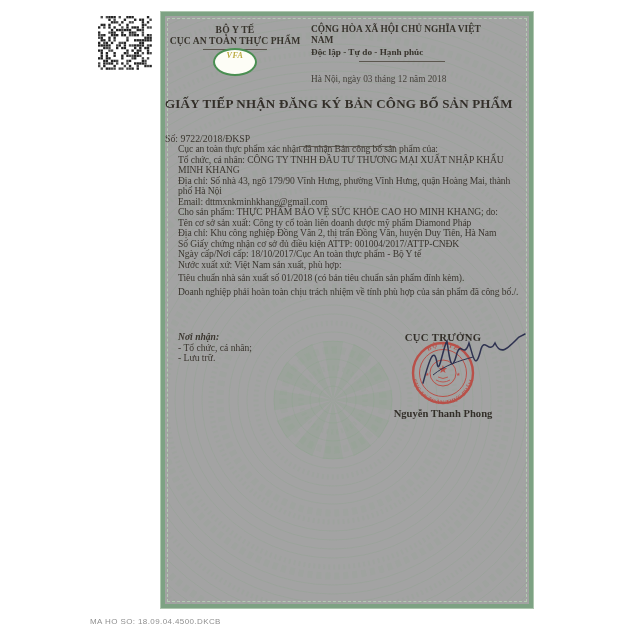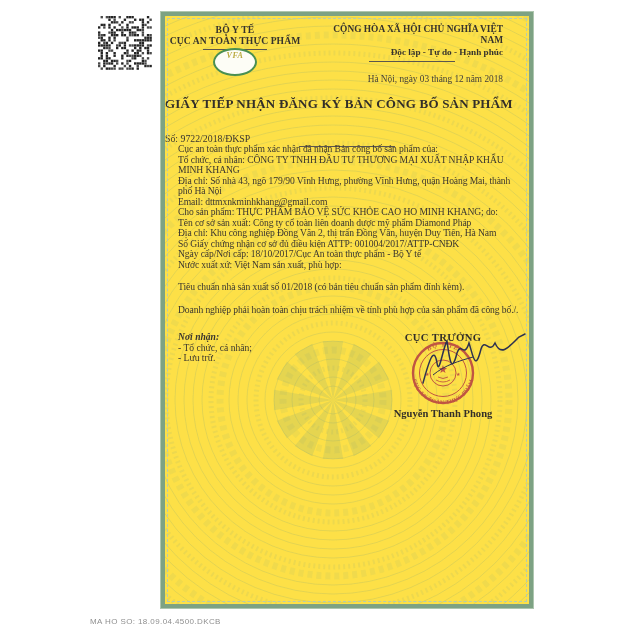--- a/index.html
+++ b/index.html
@@ -6,47 +6,47 @@
   body{
     width:640px;height:640px;position:relative;background:#ffffff;
     font-family:"Liberation Serif","DejaVu Serif",serif;color:#3b362f;overflow:hidden;
   }
   
   .qr{position:absolute;left:98px;top:16px;width:54px;height:54px;}
   
   .frame{
     position:absolute;left:161px;top:12px;width:372px;height:596px;
     box-sizing:border-box;border:4px solid #7da283;box-shadow:0 0 0 1px #aec6af;
-    background:#fde047;overflow:hidden;
+    background:#a3a3a3;overflow:hidden;
   }
   .inner-dotted{position:absolute;inset:2px;border:1px dashed #b3cbb2;pointer-events:none;z-index:2;}
   .drum{position:absolute;left:0;top:0;width:364px;height:588px;z-index:0;opacity:.85;}
   .content{position:absolute;inset:0;z-index:1;}
   
   .hdr-left{position:absolute;left:4px;top:8px;width:132px;text-align:center;line-height:11px;}
   .hdr-left .l1{font-size:9.6px;font-weight:bold;letter-spacing:.2px;color:#37332c;}
   .hdr-left .l2{font-size:9.6px;font-weight:bold;letter-spacing:.1px;color:#37332c;}
   .hdr-rule-l{width:64px;border-top:1px solid #5b564e;margin:3px auto 0;}
   .vfa{width:40px;height:24px;border:2px solid #4a8f52;border-radius:50%;
        margin:-2px auto 0;background:#fdfdf6;display:flex;align-items:flex-start;justify-content:center;position:relative;}
   .vfa span{font-size:8px;font-weight:bold;font-style:italic;color:#b9a93e;letter-spacing:.5px;}
-  .hdr-right{position:absolute;left:156px;top:8px;width:182px;text-align:right;line-height:11px;}
+  .hdr-right{position:absolute;left:146px;top:8px;width:182px;text-align:left;line-height:11px;}
   .hdr-right .l1{font-size:9.4px;font-weight:bold;color:#37332c;}
   .hdr-right .l2{font-size:9.2px;font-weight:bold;margin-top:1px;color:#37332c;}
   .hdr-rule-r{width:86px;border-top:1px solid #5b564e;margin:3px auto 0;}
   .date-line{font-size:9.3px;margin-top:12px;color:#44403a;}
   
   .title-blk{position:absolute;left:0;top:80px;width:100%;}
   .title-main{font-size:13px;font-weight:bold;letter-spacing:.2px;color:#332f29;}
   .title-no{font-size:9.8px;margin-top:21px;color:#3b362f;}
   .title-rule{width:96px;border-top:1px solid #5b564e;margin:2px auto 0;}
   
   .body-blk{position:absolute;left:13px;top:128px;width:347px;font-size:9.6px;line-height:10.5px;letter-spacing:-.1px;}
   .body-blk p{margin:0;}
-  .body-blk p.sp{margin-top:12px;}
+  .body-blk p.sp{margin-top:3px;}
   .phone-cell{display:inline-block;width:174px;}
   
   .recip{position:absolute;left:13px;top:316px;font-size:9.6px;line-height:10.6px;}
   .recip .lbl{font-weight:bold;font-style:italic;}
   .signer-title{position:absolute;left:198px;top:316px;width:160px;text-align:center;
                 font-size:10.6px;font-weight:bold;letter-spacing:.4px;color:#332f29;}
   .stamp{position:absolute;left:233px;top:312px;width:90px;height:90px;opacity:.92;}
   .signature{position:absolute;left:250px;top:315px;width:112px;height:66px;}
   .signer-name{position:absolute;left:198px;top:392px;width:160px;text-align:center;
                font-size:10.6px;font-weight:bold;color:#332f29;}

